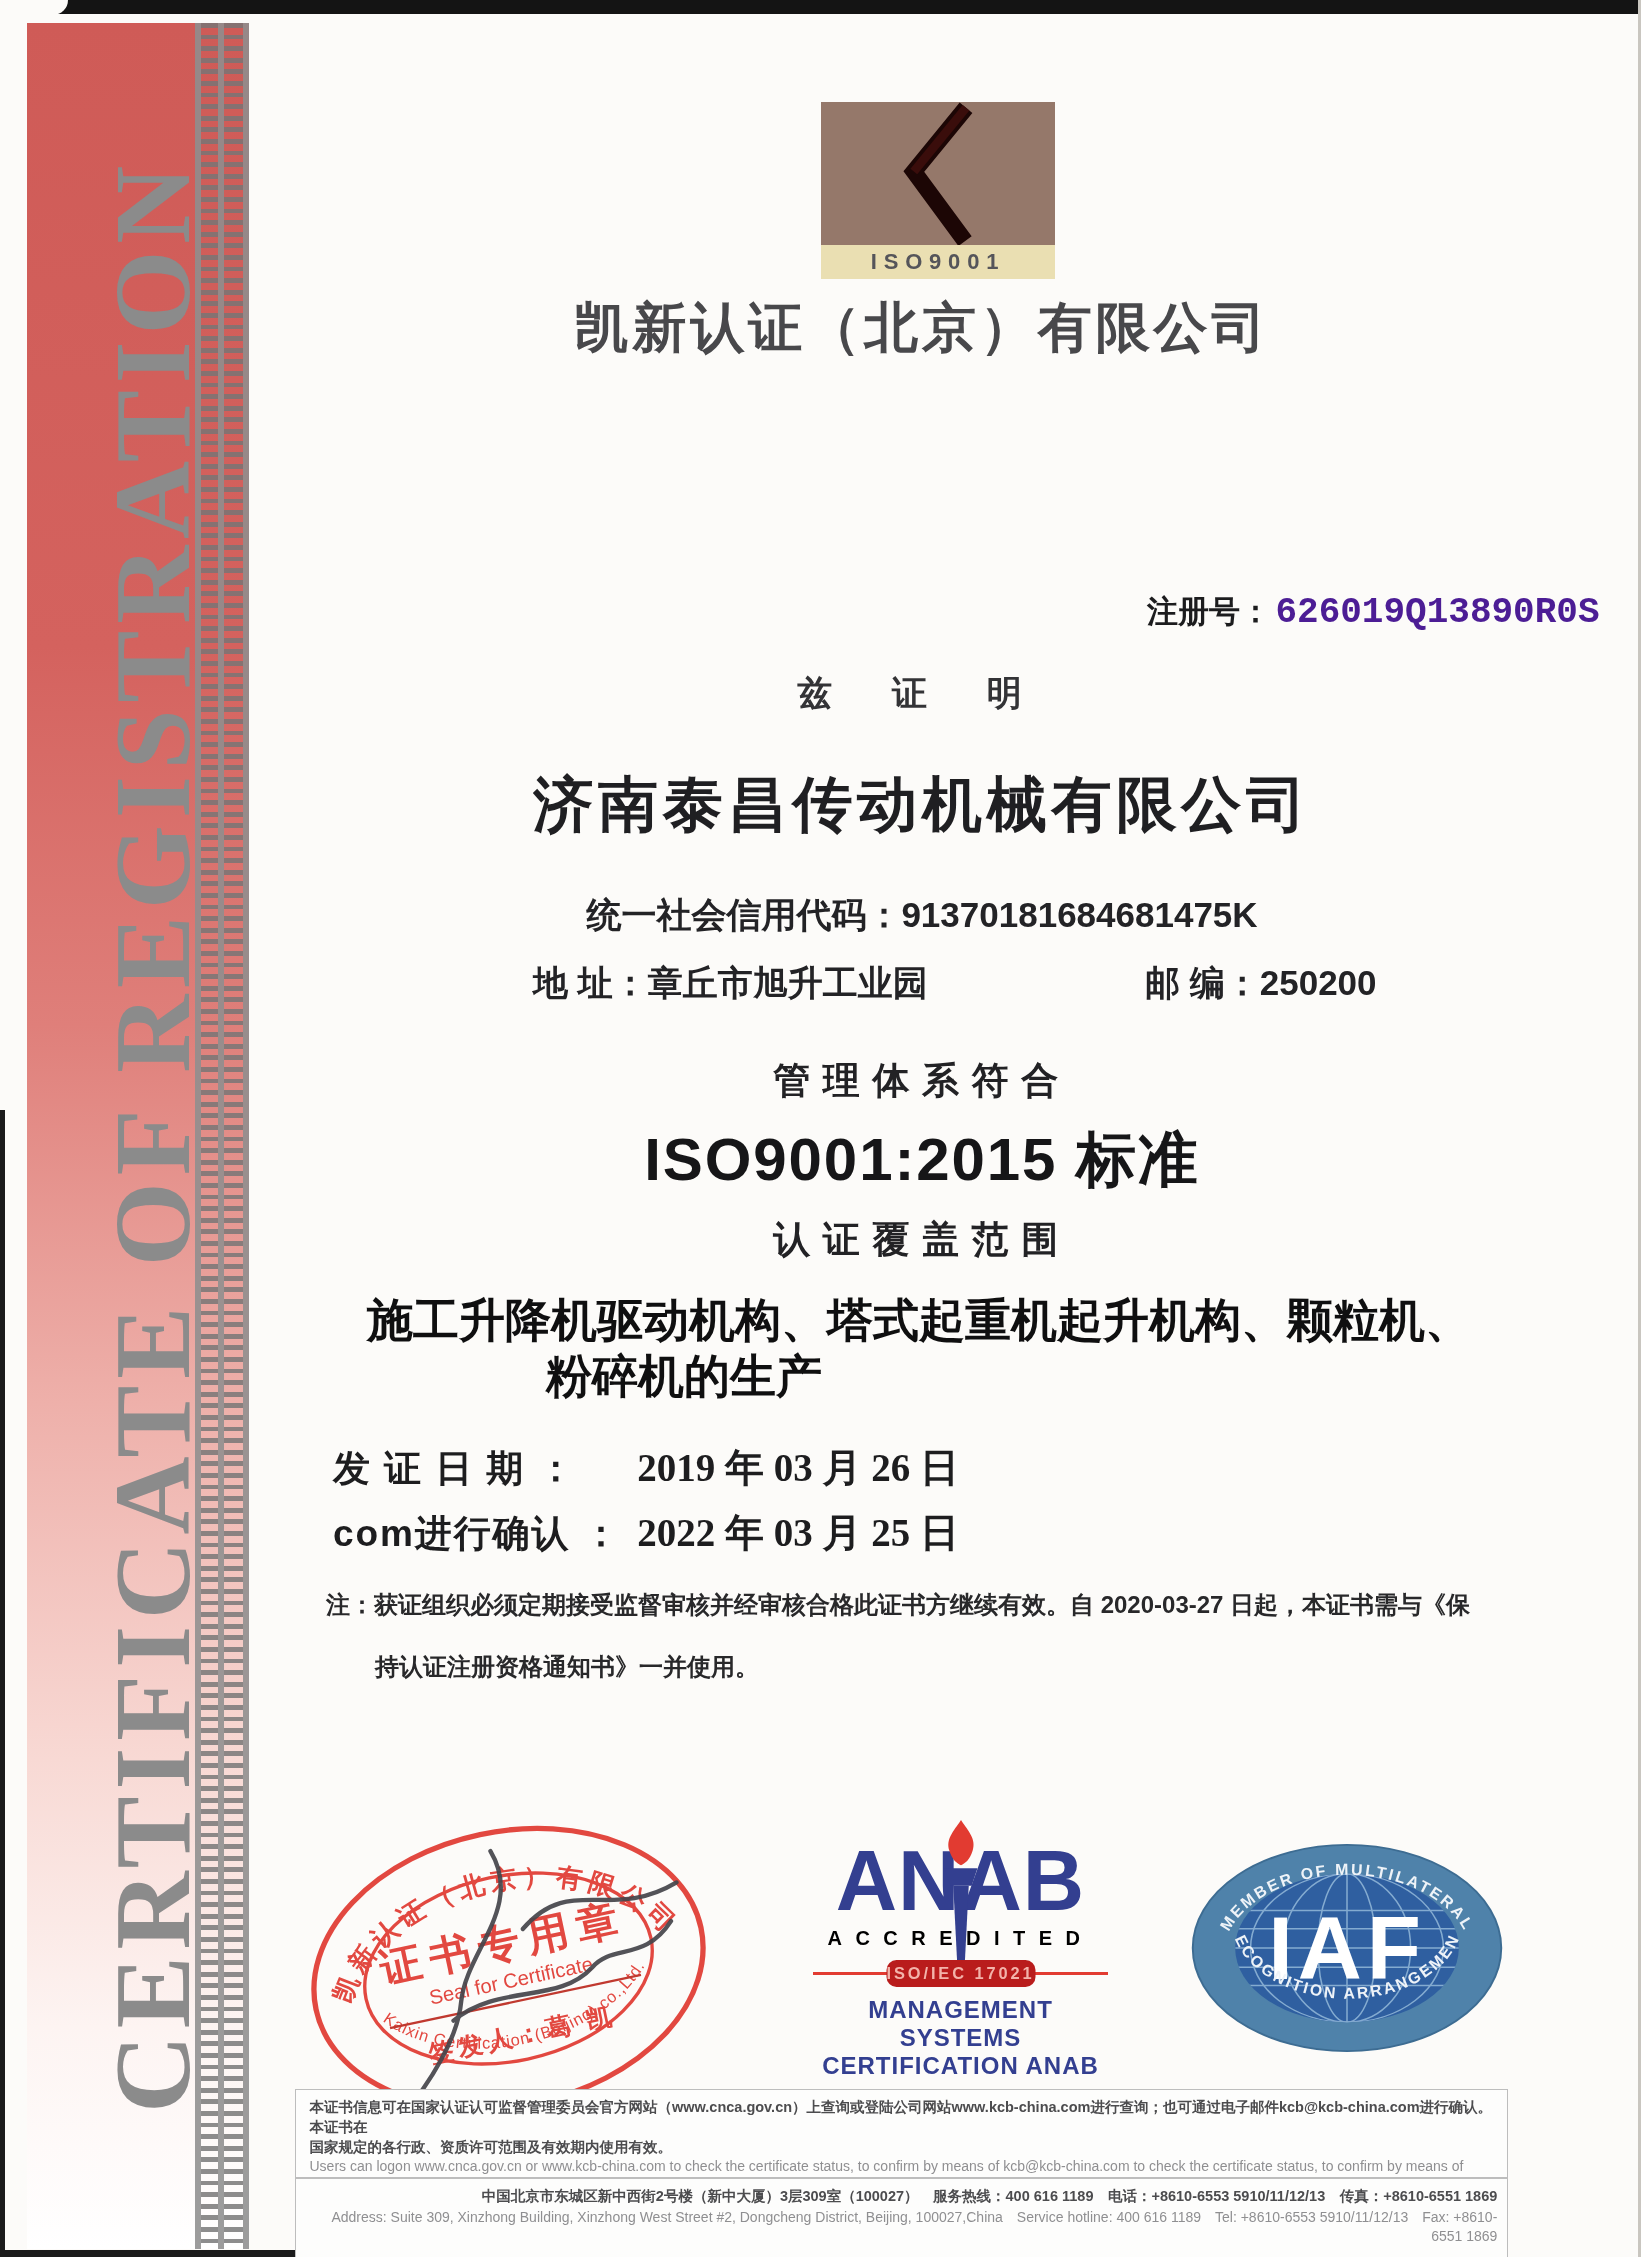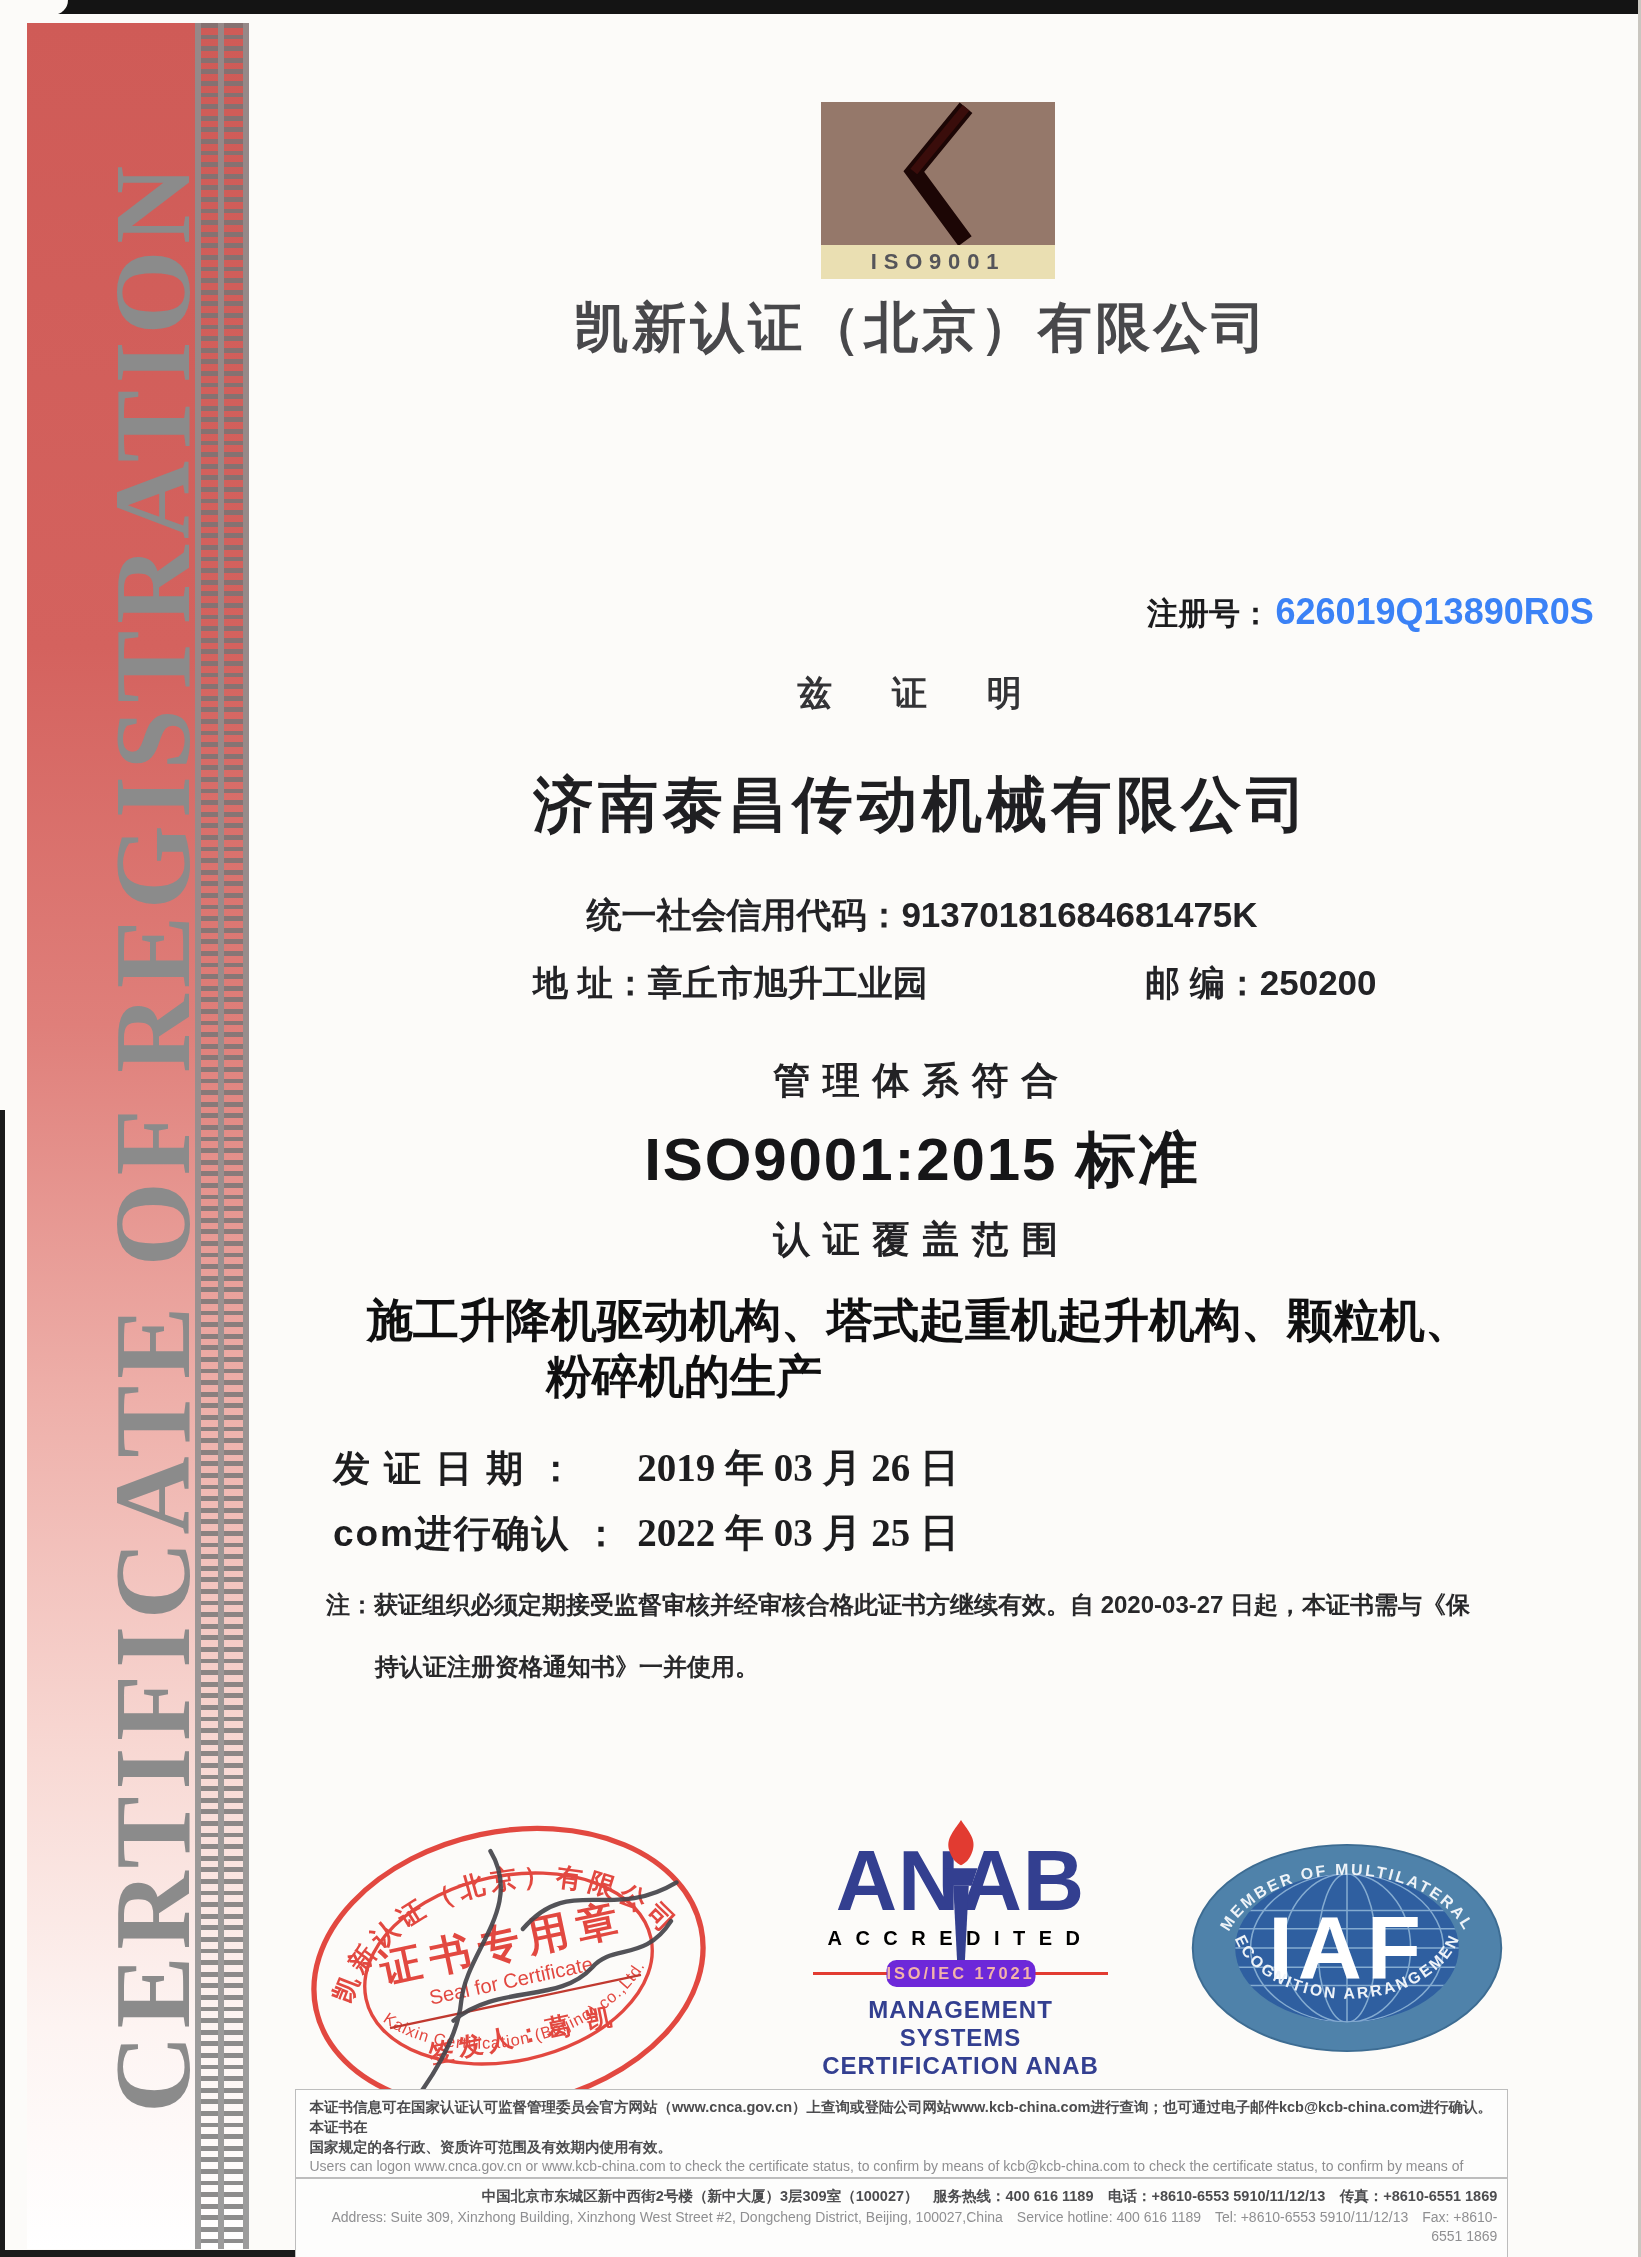--- a/index.html
+++ b/index.html
@@ -29,21 +29,21 @@
   .logo-box{width:234px;height:143px;background:#95786a;display:block;}
   .logo-strip{width:234px;height:34px;background:#eadfb2;text-align:center;line-height:33px;
               font-size:22px;letter-spacing:6.8px;color:#55555a;font-weight:bold;}
 
   .center-line{position:absolute;left:251px;width:1342px;text-align:center;}
   .issuer{top:292px;font-size:54px;font-weight:bold;color:#48484b;letter-spacing:3.9px;}
   .cert-title{top:369px;font-size:77px;font-weight:bold;color:#28282b;letter-spacing:5.8px;}
 
   .reg-row{position:absolute;left:1147px;top:591px;font-weight:bold;}
   .reg-label{font-size:31px;color:#1c1c1e;}
-  .reg-number{font-size:36px;font-family:Liberation Sans, sans-serif;color:#3b82f6;}
+  .reg-number{font-size:36px;font-family:Liberation Mono, monospace;color:#4c1d95;}
 
   .certify{top:670px;font-size:35px;font-weight:bold;letter-spacing:25px;color:#333336;}
   .company{top:765px;font-size:60px;font-weight:bold;color:#1f1f22;letter-spacing:4.8px;}
   .credit{top:892px;font-size:35px;color:#232326;font-weight:600;}
   .addr-label,.post-label{font-weight:bold;}
   .addr-row-left{position:absolute;left:533px;top:960px;font-size:35px;color:#232326;font-weight:600;}
   .addr-row-right{position:absolute;left:1145px;top:960px;font-size:35px;color:#232326;font-weight:600;}
 
   .conform{top:1056px;font-size:37px;font-weight:bold;letter-spacing:12.6px;color:#222225;}
   .standard{top:1120px;font-size:60px;font-weight:bold;color:#161618;letter-spacing:1.9px;}
@@ -62,21 +62,21 @@
 
   
   .seal{position:absolute;left:301px;top:1819px;width:415px;height:299px;}
   
   .anab{position:absolute;left:813px;top:1836px;width:295px;text-align:center;}
   .anab-name{position:relative;font-size:85px;font-weight:bold;color:#333f90;line-height:89px;letter-spacing:1px;}
   .anab-torch{position:absolute;left:50%;top:-19.3px;transform:translateX(-50%);}
   .anab-accredited{font-size:20px;color:#000000;letter-spacing:13.5px;margin-top:1.9px;font-weight:600;}
   .anab-rule{position:relative;height:27px;margin-top:9.7px;}
   .anab-rule .rline{position:absolute;left:0;right:0;top:12.6px;height:2.9px;background:#e23b31;}
-  .anab-bar{position:absolute;left:50%;transform:translateX(-50%);top:0;width:149px;height:27px;background:#6d28d9;
+  .anab-bar{position:absolute;left:50%;transform:translateX(-50%);top:0;width:149px;height:27px;background:#b91c1c;
             color:#f3b3aa;font-size:16.4px;letter-spacing:2.9px;line-height:27px;font-weight:bold;border-radius:10px;}
   .anab-l1{font-size:24px;font-weight:bold;color:#333f90;margin-top:9.7px;letter-spacing:1px;}
   .anab-l2{font-size:24px;font-weight:bold;color:#333f90;letter-spacing:1px;}
   
   .iaf{position:absolute;left:1186px;top:1836px;width:322px;height:224px;}
 
   
   .fbox{position:absolute;left:295px;width:1213px;border:1.9px solid #bdbdbd;background:#fdfdfc;box-sizing:border-box;}
   .fbox1{top:2089px;height:89px;padding:6.8px 13.5px;}
   .fbox2{top:2178px;height:84px;padding:5.8px 9.7px;text-align:right;}

